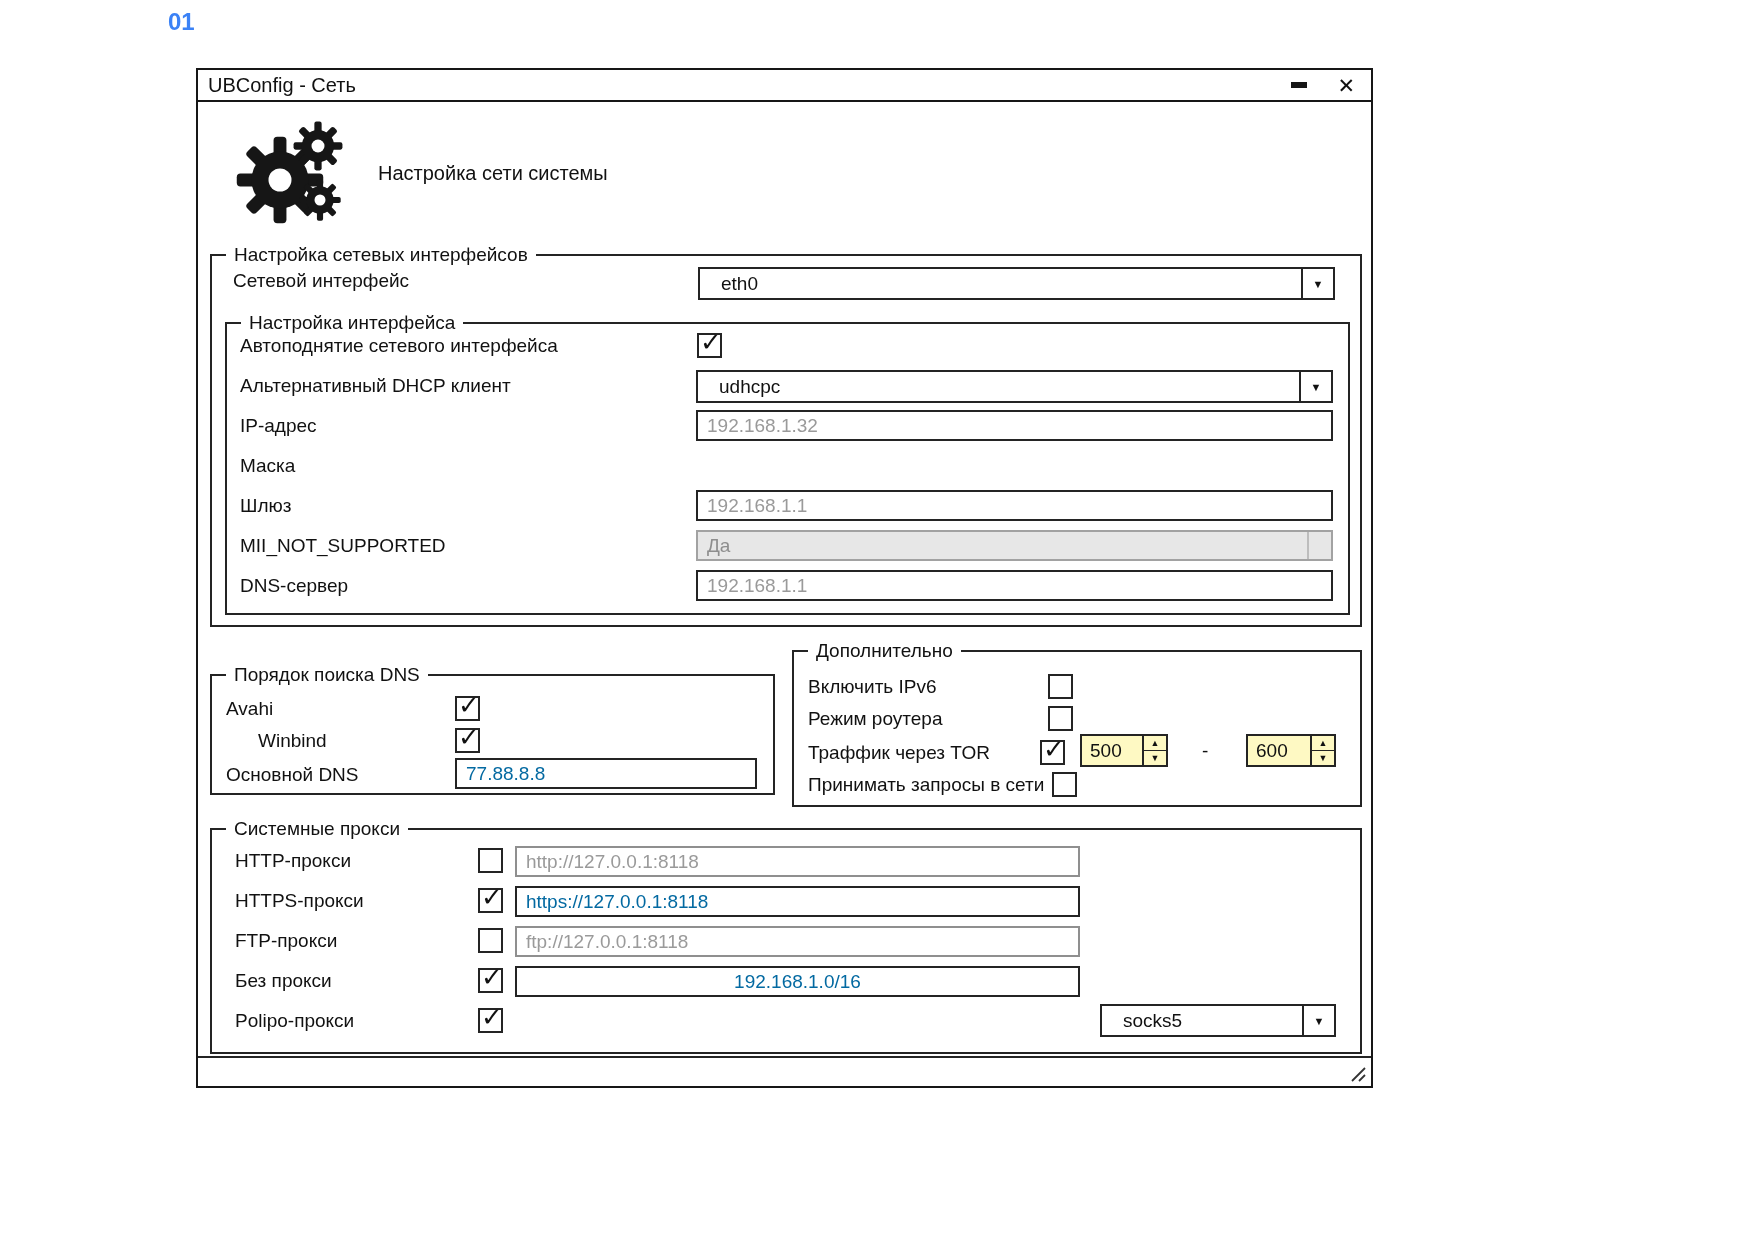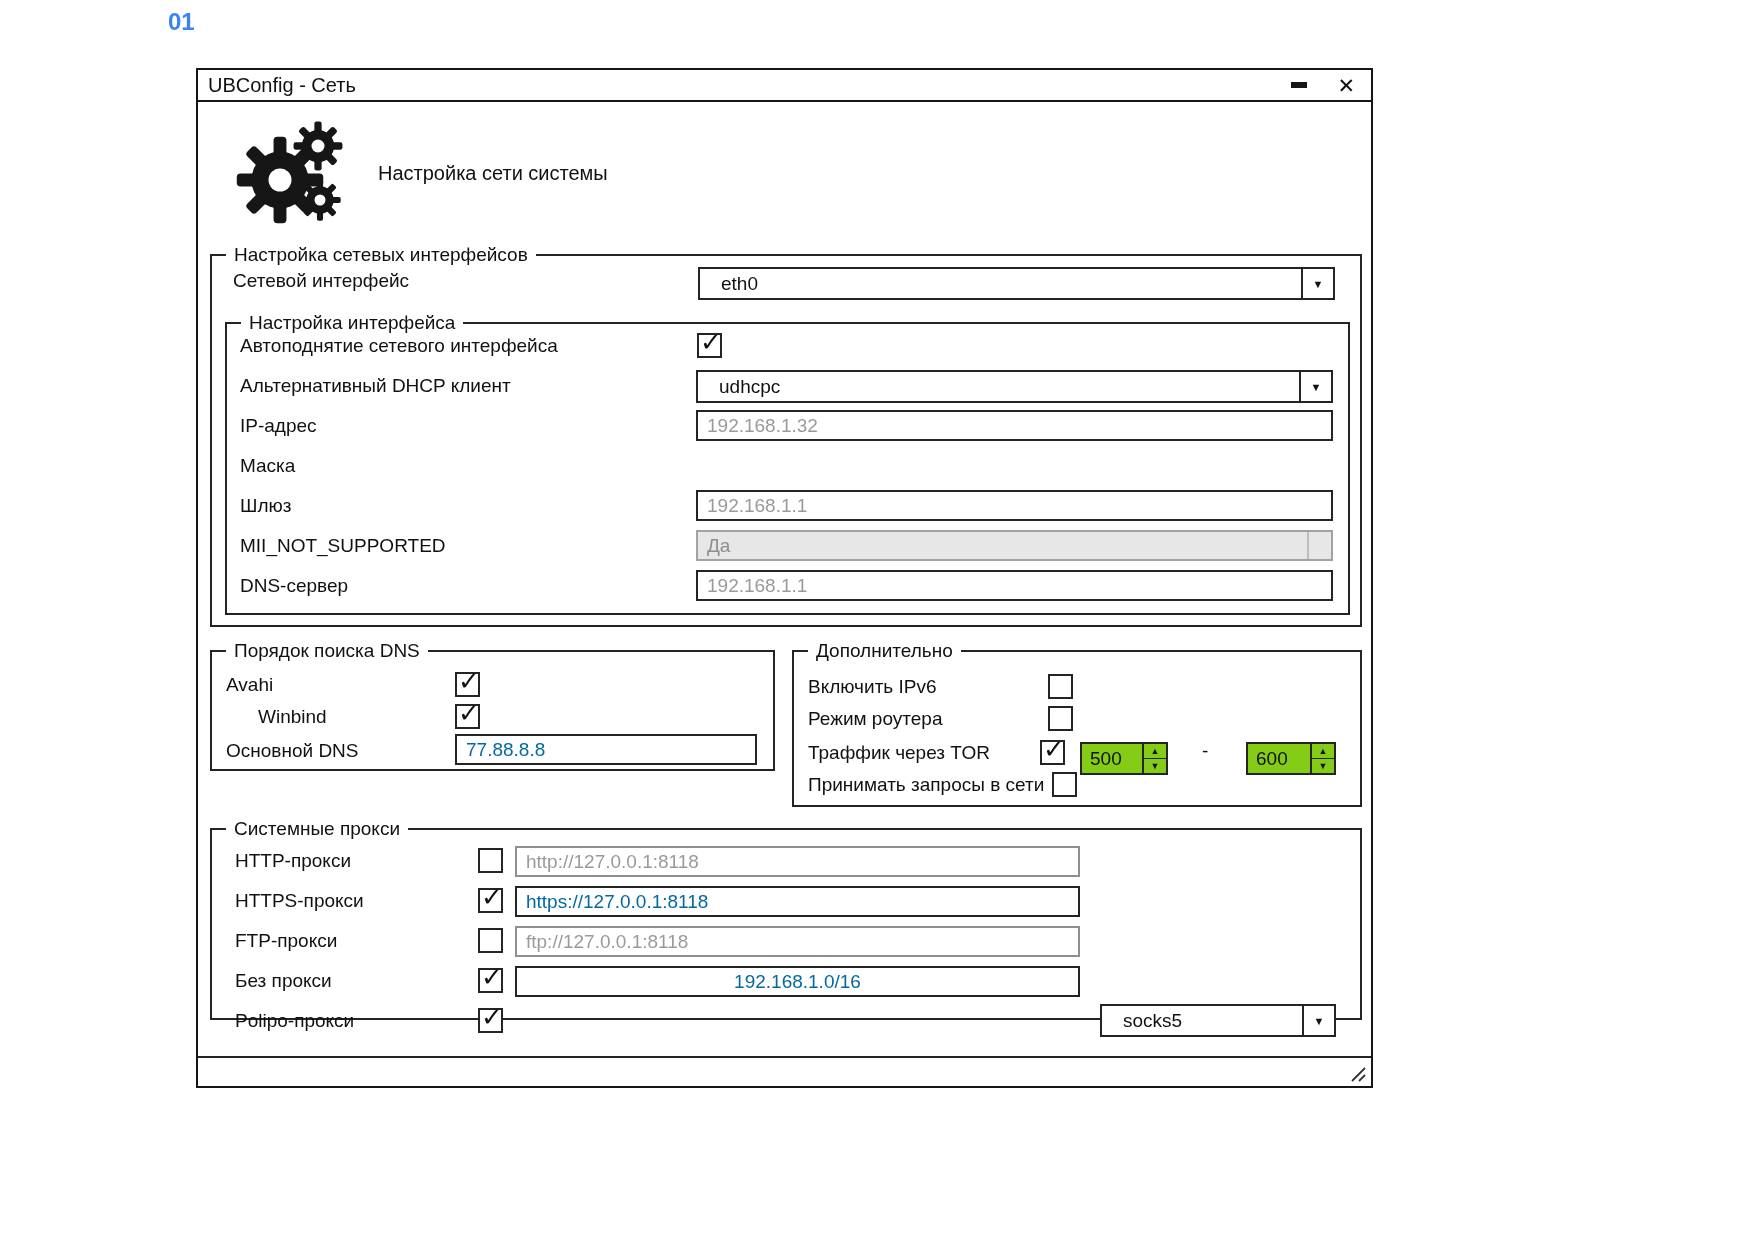--- a/index.html
+++ b/index.html
@@ -30,21 +30,21 @@
   .field-div { position:absolute; height:31px; border:2px solid #a2a2a2; box-sizing:border-box; background:#e7e7e7; color:#8e8e8e; font-size:19px; display:flex; align-items:center; padding:0 9px; }
   .mii-tail { position:absolute; right:22px; top:0; bottom:0; border-left:2px solid #bdbdbd; }
 
   .combo { position:absolute; height:33px; border:2px solid #242424; box-sizing:border-box; display:flex; align-items:stretch; background:#fff; }
   .combo-text { flex:1; font-size:19px; display:flex; align-items:center; padding:0 9px; white-space:nowrap; overflow:hidden;margin-left:12px; }
   .combo-btn { width:30px; border-left:2px solid #242424; display:flex; align-items:center; justify-content:center; font-size:11px; background:#fff; }
 
   .checkbox { position:absolute; width:25px; height:25px; border:2px solid #242424; box-sizing:border-box; background:#fff; }
   .check { position:absolute; left:1px; top:-6px; font-size:26px; line-height:26px; color:#111; }
 
-  .spin { position:absolute; height:33px; border:2px solid #242424; box-sizing:border-box; display:flex; align-items:stretch; background:#84cc16;margin-top:8px; }
+  .spin { position:absolute; height:33px; border:2px solid #242424; box-sizing:border-box; display:flex; align-items:stretch; background:#fef9c3; }
   .spin-text { flex:1; display:flex; align-items:center; padding:0 8px; font-size:19px; }
   .spin-btns { width:22px; border-left:2px solid #242424; display:flex; flex-direction:column; }
   .spin-up, .spin-down { flex:1; display:flex; align-items:center; justify-content:center; font-size:9px; line-height:1; }
   .spin-up { border-bottom:1px solid #242424; }
 
   .statusbar { position:absolute; left:0; right:0; bottom:0; height:28px; border-top:2px solid #242424; background:#fff; }
   .grip { position:absolute; right:5px; bottom:4px; }
 </style>
 </head>
 <body>
@@ -129,21 +129,21 @@
         <div class="field-div" style="left:469px; top:206px; width:637px;">
           <span>Да</span>
           <span class="mii-tail"></span>
         </div>
 
         <span class="lbl" style="left:13px; top:251px;">DNS-сервер</span>
         <input class="field" style="left: 469px; top: 246px; width: 637px;" placeholder="192.168.1.1">
       </div>
     </div>
 
-    <div class="group" style="left:12px; top:580px; width:565px; height:121px;">
+    <div class="group" style="left:12px; top:604px; width:565px; height:121px;">
       <span class="legend">Порядок поиска DNS</span>
 
       <span class="lbl" style="left:14px; top:22px;">Avahi</span>
       <span class="checkbox" style="left:243px; top:20px;">
         <span class="check">✓</span>
       </span>
 
       <span class="lbl" style="left:14px; top:54px;margin-left:32px;">Winbind</span>
       <span class="checkbox" style="left:243px; top:52px;">
         <span class="check">✓</span>
@@ -185,21 +185,21 @@
           <span class="spin-down">▼</span>
         </span>
       </div>
 
       <span class="lbl" style="left:14px; top:122px;">Принимать запросы в сети</span>
       <span class="checkbox" style="left:258px; top:120px;">
         <span class="check"></span>
       </span>
     </div>
 
-    <div class="group" style="left:12px; top:758px; width:1152px; height:192px;">
+    <div class="group" style="left:12px; top:758px; width:1152px; height:226px;">
       <span class="legend">Системные прокси</span>
 
       <span class="lbl" style="left:23px; top:20px;">HTTP-прокси</span>
       <span class="checkbox" style="left:266px; top:18px;">
         <span class="check"></span>
       </span>
       <input class="field light" style="left: 303px; top: 16px; width: 565px;" placeholder="http://127.0.0.1:8118">
 
       <span class="lbl" style="left:23px; top:60px;">HTTPS-прокси</span>
       <span class="checkbox" style="left:266px; top:58px;">

